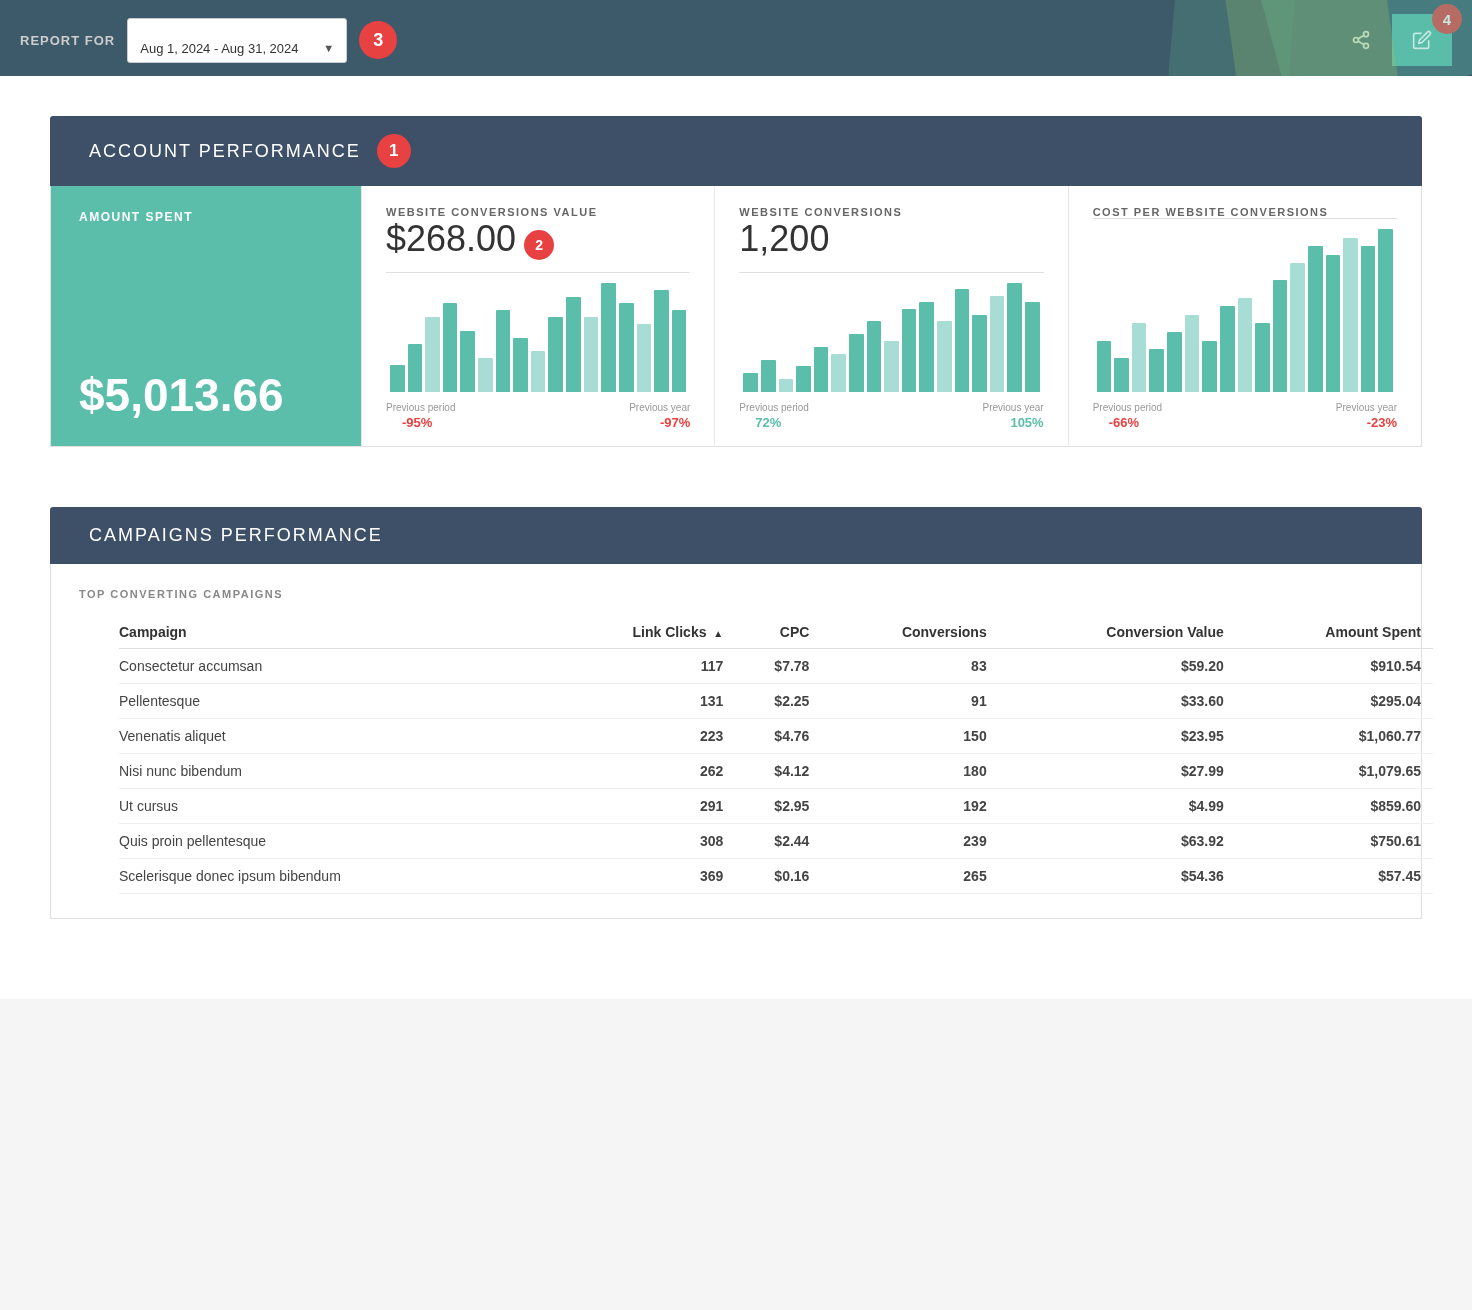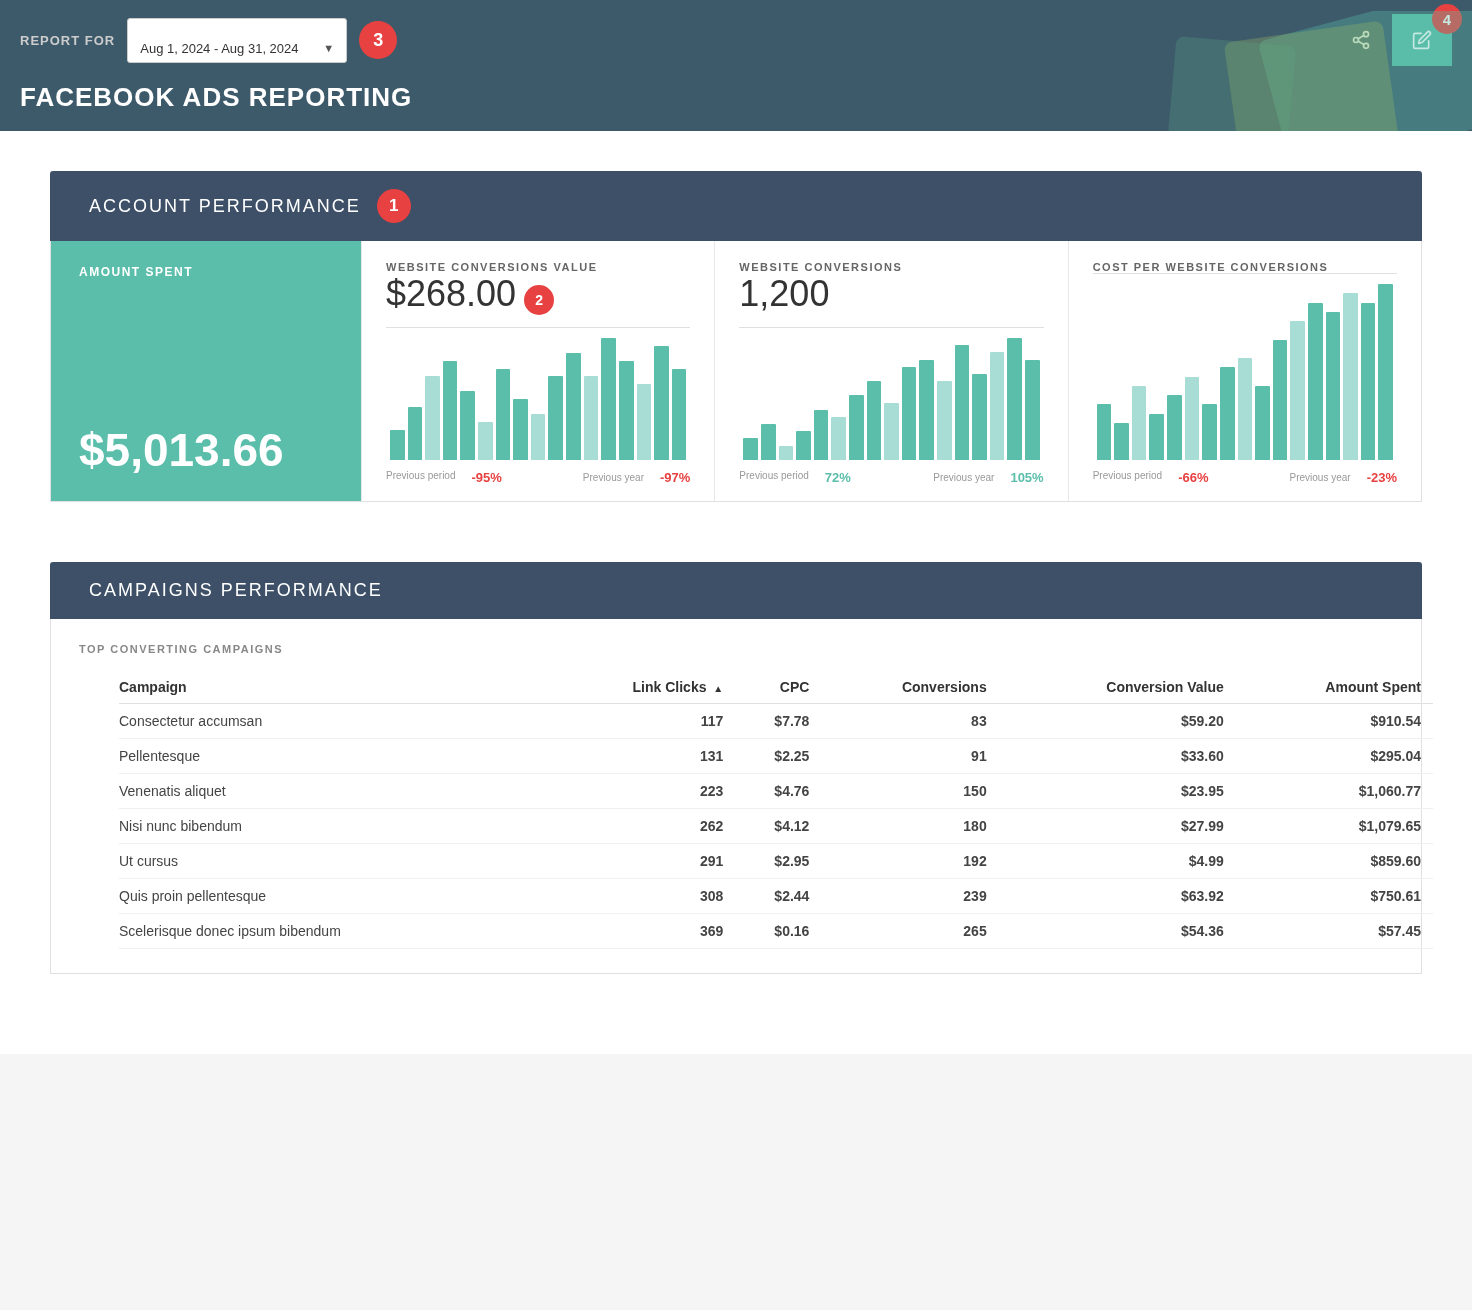--- a/index.html
+++ b/index.html
@@ -263,20 +263,21 @@
     }
     .metric-change {
       font-size: 13px;
       font-weight: 700;
       margin-left: 16px;
     }
     .metric-change.negative { color: #e84141; }
     .metric-change.positive { color: #5abeaa; }
     .metric-footer-group {
       display: flex;
+      flex-direction: column;
       align-items: flex-start;
     }
     .metric-footer-group.right {
       align-items: flex-end;
     }
 
     
     .campaigns-section {
       margin-bottom: 40px;
     }
@@ -347,23 +348,20 @@
       </button>
       <button class="edit-btn">
         <svg width="20" height="20" viewBox="0 0 24 24" fill="none" stroke="white" stroke-width="2" stroke-linecap="round" stroke-linejoin="round">
           <path d="M11 4H4a2 2 0 0 0-2 2v14a2 2 0 0 0 2 2h14a2 2 0 0 0 2-2v-7"></path>
           <path d="M18.5 2.5a2.121 2.121 0 0 1 3 3L12 15l-4 1 1-4 9.5-9.5z"></path>
         </svg>
         <div class="badge-circle" style="position:absolute;top:-10px;right:-10px;width:30px;height:30px;font-size:15px;">4</div>
       </button>
     </div>
   </div>
-  <div class="header-title-row">
-    <div class="header-title">FACEBOOK ADS REPORTING</div>
-  </div>
   <div class="header-decoration">
     <div class="deco-shape1"></div>
     <div class="deco-shape2"></div>
     <div class="deco-shape3"></div>
   </div>
 </div>
 
 <div class="content">
 
   <div class="account-perf-section">

